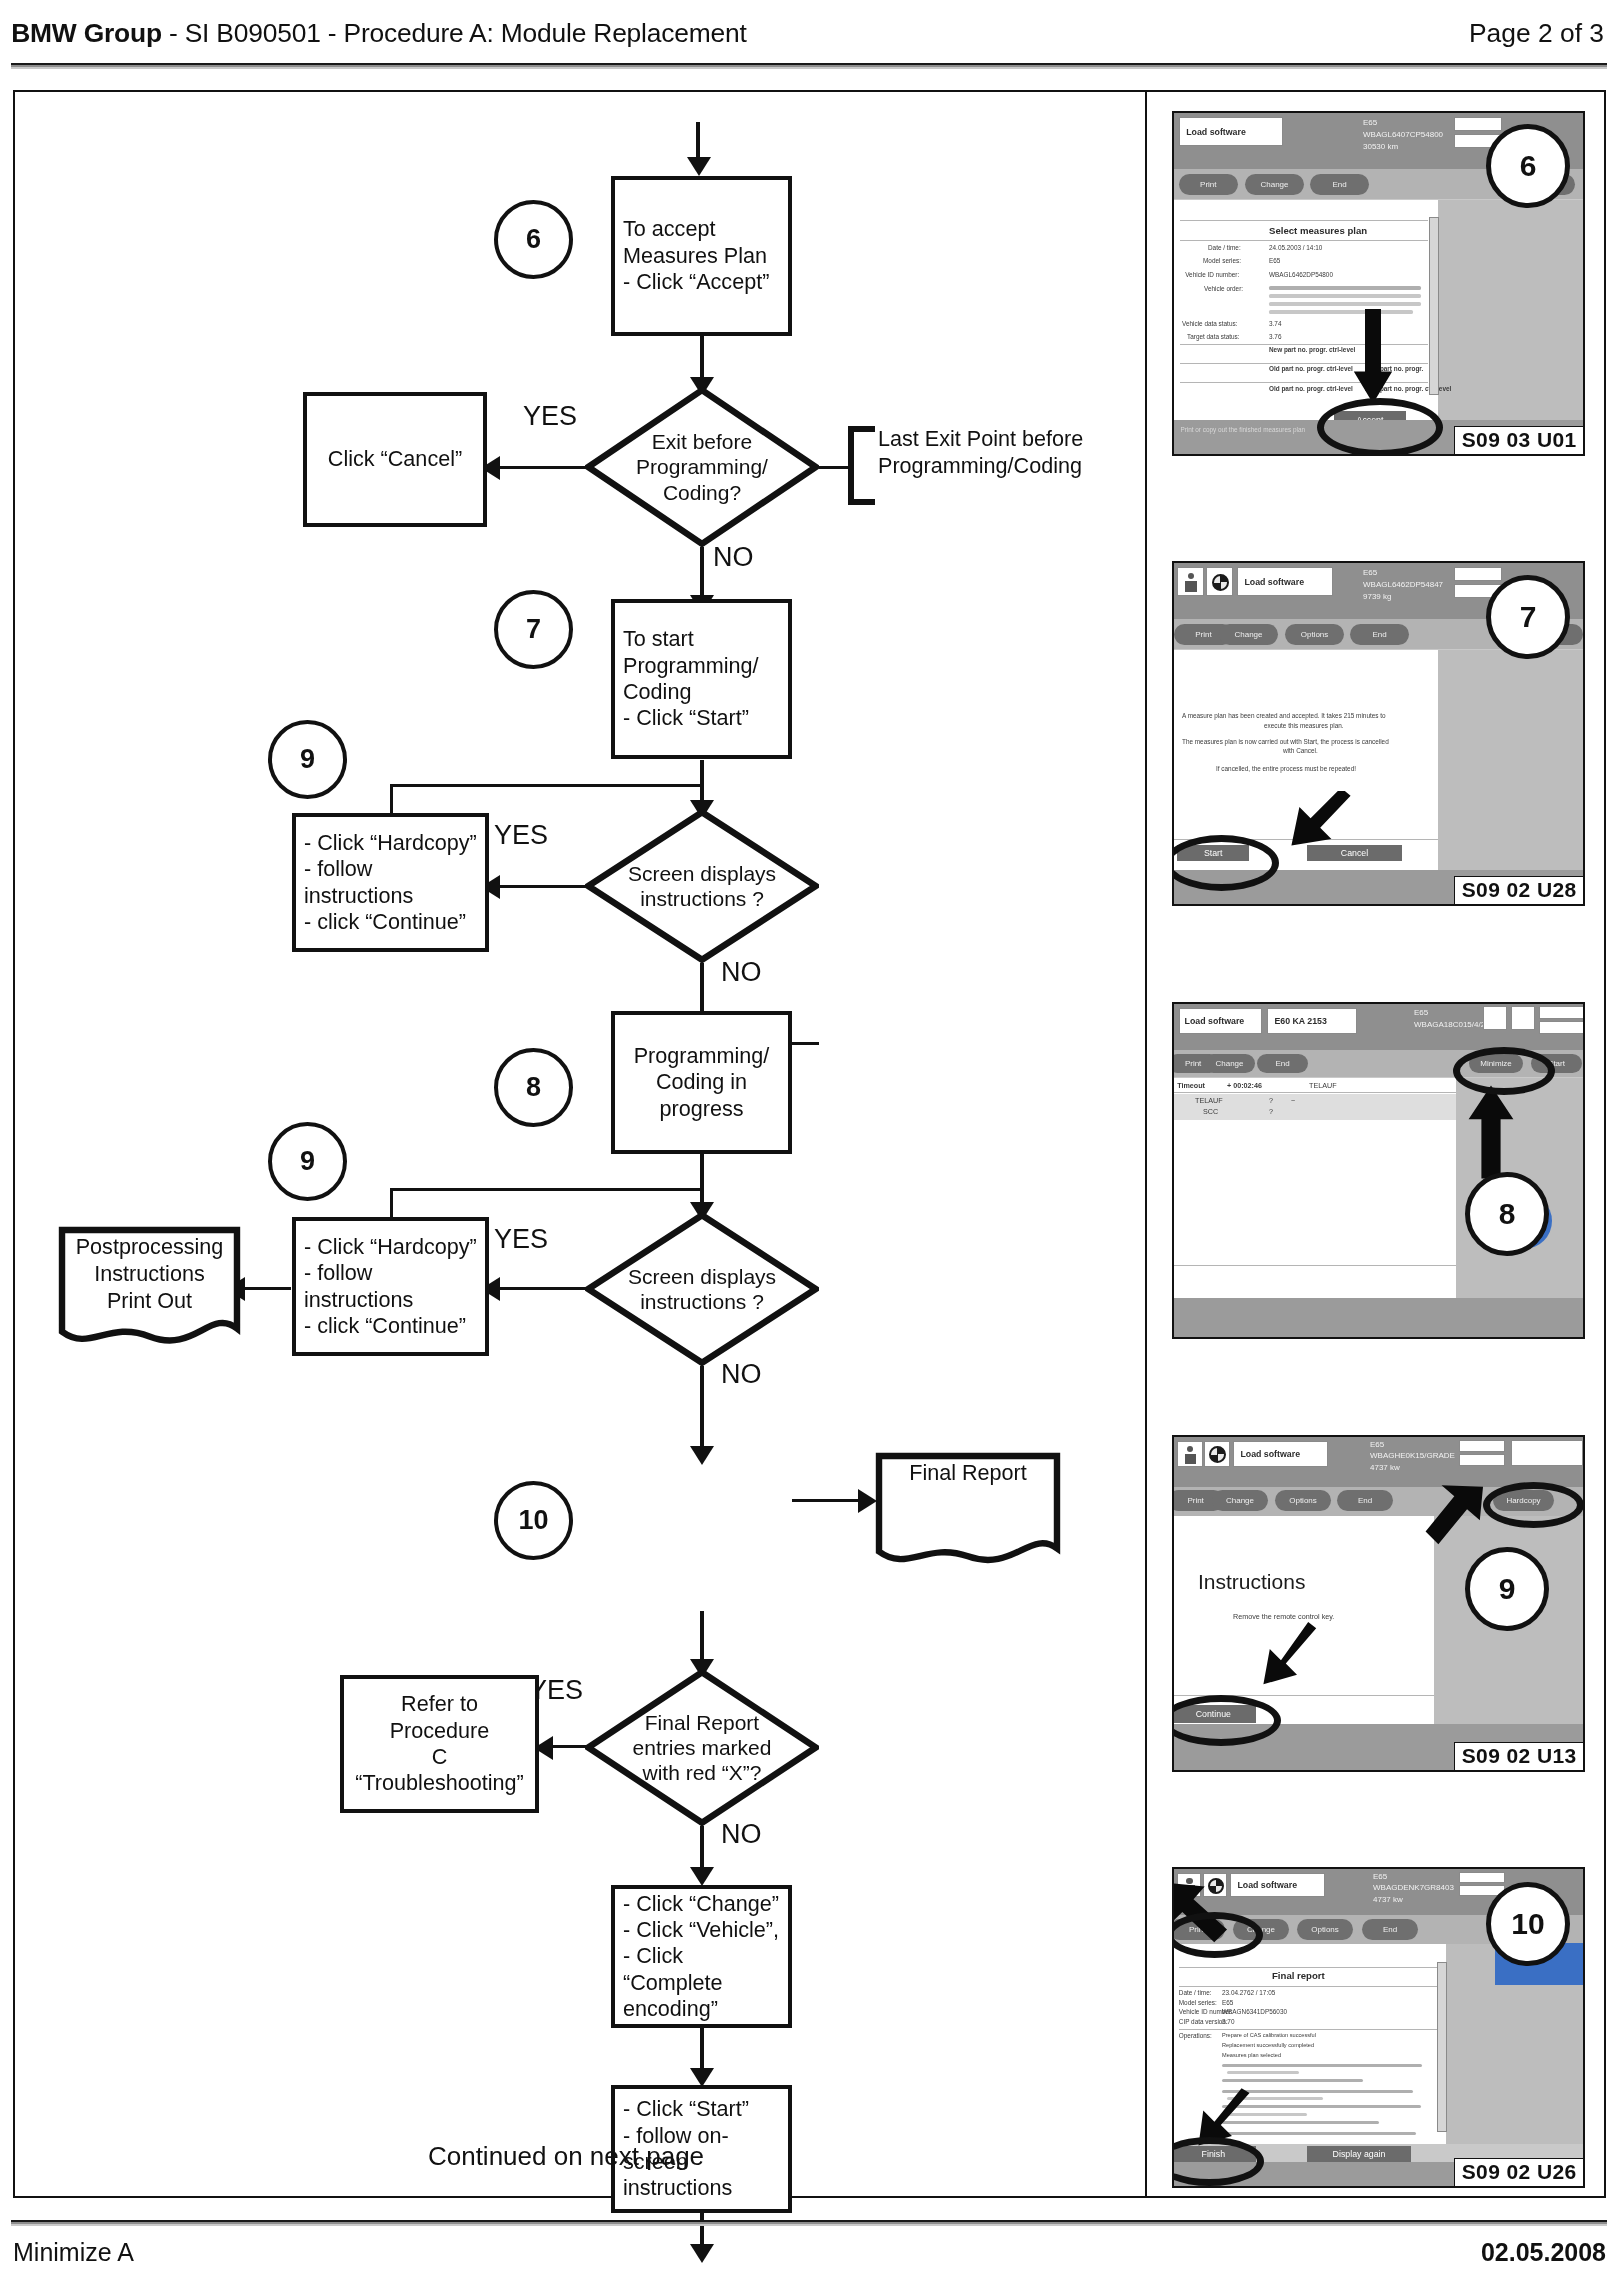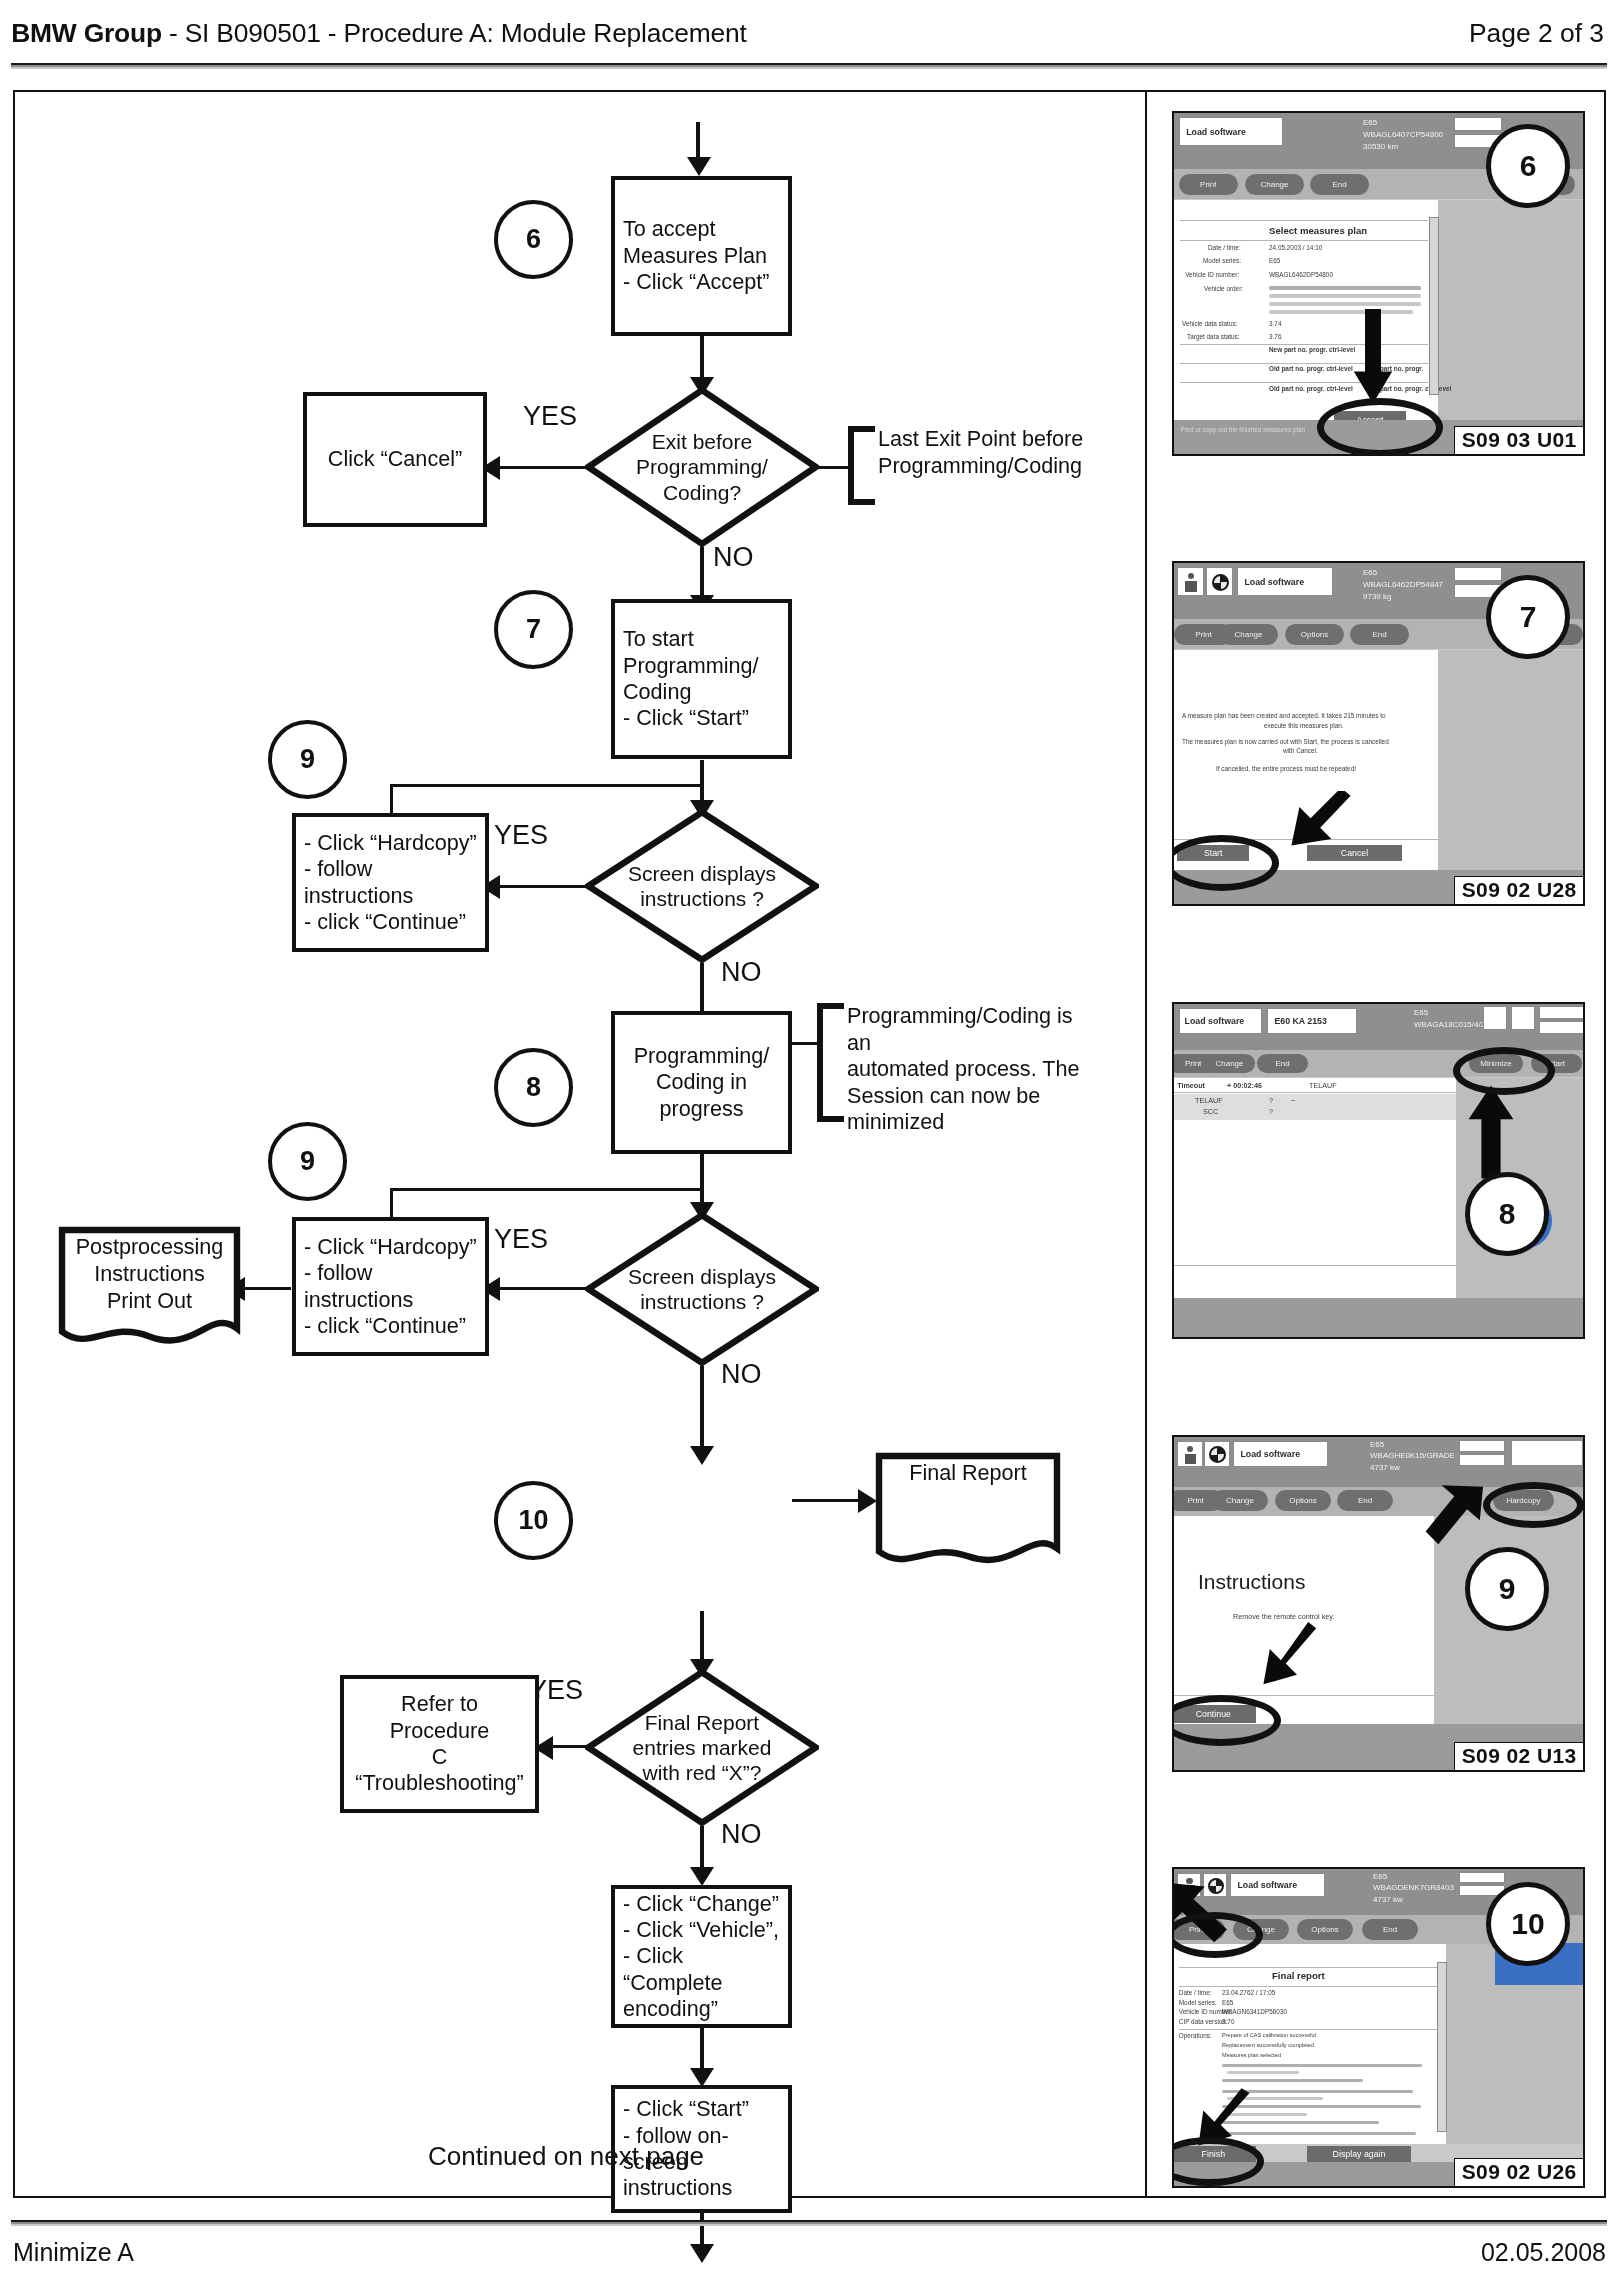--- a/index.html
+++ b/index.html
@@ -12,21 +12,21 @@
   .hdr-title{position:absolute;left:0;top:0;font-size:26.4px;letter-spacing:-0.2px;white-space:nowrap;}
   .hdr-title b{font-weight:bold;}
   .hdr-page{position:absolute;right:3.2px;top:0;font-size:26.4px;white-space:nowrap;}
   .hdr-rule{position:absolute;left:11.2px;top:63px;width:1596px;height:5.6px;
             background:linear-gradient(to bottom,#1a1a1a 0,#1a1a1a 2.4px,#8d8d8d 2.4px,#8d8d8d 4px,#c9c9c9 4px);}
 
   
   .ftr-rule{position:absolute;left:11.2px;top:2220px;width:1596px;height:5.6px;
             background:linear-gradient(to bottom,#1a1a1a 0,#1a1a1a 2.4px,#8d8d8d 2.4px,#8d8d8d 4px,#c9c9c9 4px);}
   .ftr-left{position:absolute;left:13px;top:2238px;font-size:25px;}
-  .ftr-right{position:absolute;right:13px;top:2238px;font-size:25px;}
+  .ftr-right{position:absolute;right:13px;top:2238px;font-size:25px;font-weight:bold;}
 
   
   .frame{position:absolute;left:13px;top:90px;width:1593px;height:2108px;border:2.4px solid #111;box-sizing:border-box;}
   .vdiv{position:absolute;left:1145px;top:90px;width:2.4px;height:2108px;background:#111;}
 
   
   .node{position:absolute;box-sizing:border-box;border:4px solid #111;background:#fff;
         display:flex;align-items:center;justify-content:flex-start;}
   .node .tx{padding:0 8px;font-size:21.6px;line-height:1.22;white-space:pre-line;}
   .node.ctr .tx{width:100%;text-align:center;padding:0 4.8px;}
@@ -204,29 +204,20 @@
   <div class="lbl" style="left:721px;top:957px;">NO</div>
 
   <div class="circ" style="left:494px;top:1048px;width:71px;height:71px;">8</div>
 
   <div class="node ctr" style="left:611px;top:1011px;width:181px;height:143px;">
     <div class="tx">Programming/
 Coding in progress</div>
   </div>
 
   <div class="ln lnh" style="left:792px;top:1042px;width:27px;"></div>
-  <div class="cmt" style="left:817px;top:1003px;width:272px;height:119px;">
-    <div class="brk">
-        <i></i>
-      </div>
-    <div class="tx">Programming/Coding is an
-automated process. The
-Session can now be
-minimized</div>
-  </div>
 
   <div class="ln lnv" style="left:700px;top:1154px;width:4px;height:56px;"></div>
   <div class="ah down" style="left:690px;top:1202px;"></div>
 
   <div class="ln lnh" style="left:390px;top:1188px;width:314px;height:3.2px;"></div>
   <div class="ln lnv" style="left:390px;top:1188px;width:3.2px;height:54px;"></div>
 
   <div class="circ" style="left:268px;top:1122px;width:71px;height:71px;">9</div>
 
   <div class="dia" style="left:585px;top:1212px;width:234px;height:154px;">

